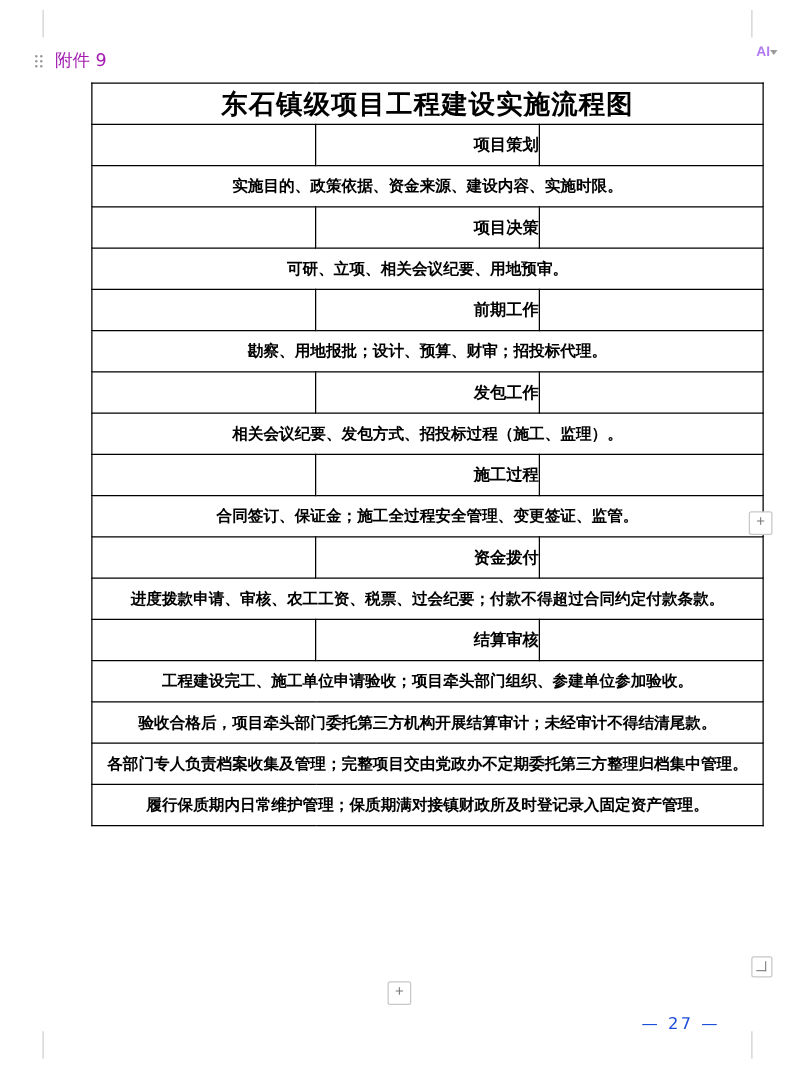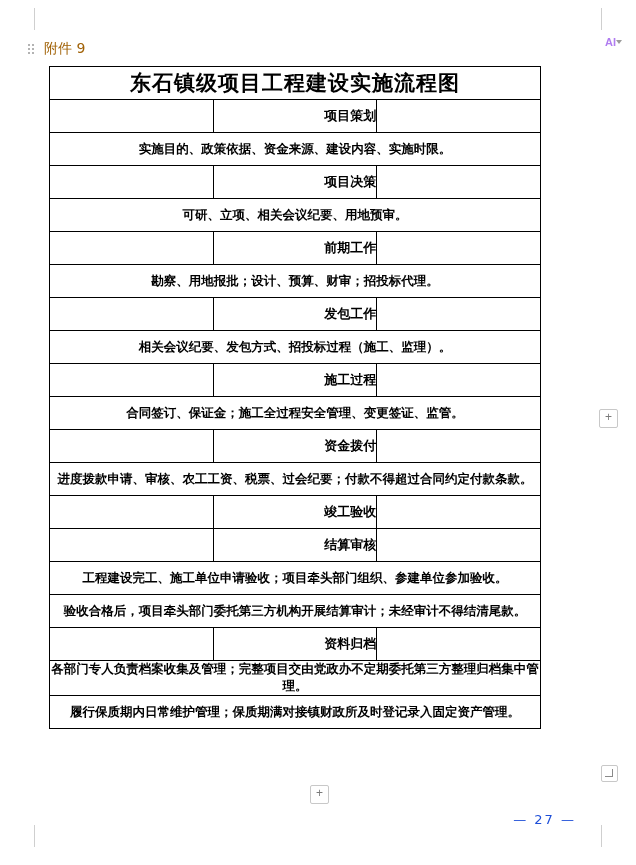--- a/index.html
+++ b/index.html
@@ -49,21 +49,21 @@
     border-left: 3px solid transparent;
     border-right: 3px solid transparent;
     border-top: 4px solid #9b9b9b;
   }
 
   .doc-label {
     position: absolute;
     left: 44px;
     top: 40px;
     font-size: 14px;
-    color: #a16207;
+    color: #a21caf;
     font-family: "DejaVu Sans", sans-serif;
   }
   .grip {
     position: absolute;
     left: 28px;
     top: 44px;
     width: 8px;
     height: 12px;
     display: grid;
     grid-template-columns: 3px 3px;
@@ -79,22 +79,23 @@
   }
 
   .table-wrap {
     position: absolute;
     left: 49px;
     top: 66px;
     width: 538px;
   }
   table.flow {
     border-collapse: collapse;
-    width: 492px;
+    width: 538px;
     table-layout: fixed;
+    margin-left: 24px;
   }
   table.flow td {
     border: 1px solid #000;
     padding: 0;
     height: 32px;
     vertical-align: middle;
     font-family: "DejaVu Sans", sans-serif;
   }
   td.title-cell {
     height: 48px;
@@ -245,41 +246,31 @@
           <td class="stage-left"></td>
           <td class="stage-mid">资金拨付</td>
           <td class="stage-right"></td>
         </tr>
         <tr>
           <td class="detail-cell" colspan="3">进度拨款申请、审核、农工工资、税票、过会纪要；付款不得超过合同约定付款条款。</td>
         </tr>
 
         <tr>
           <td class="stage-left"></td>
-          <td class="stage-mid">竣工验收</td>
-          <td class="stage-right"></td>
-        </tr>
-        <tr>
-          <td class="stage-left"></td>
           <td class="stage-mid">结算审核</td>
           <td class="stage-right"></td>
         </tr>
 
         <tr>
           <td class="detail-cell" colspan="3">工程建设完工、施工单位申请验收；项目牵头部门组织、参建单位参加验收。</td>
         </tr>
         <tr>
           <td class="detail-cell" colspan="3">验收合格后，项目牵头部门委托第三方机构开展结算审计；未经审计不得结清尾款。</td>
         </tr>
 
-        <tr>
-          <td class="stage-left"></td>
-          <td class="stage-mid">资料归档</td>
-          <td class="stage-right"></td>
-        </tr>
         <tr>
           <td class="detail-cell" colspan="3">各部门专人负责档案收集及管理；完整项目交由党政办不定期委托第三方整理归档集中管理。</td>
         </tr>
 
         <tr>
           <td class="detail-cell" colspan="3">履行保质期内日常维护管理；保质期满对接镇财政所及时登记录入固定资产管理。</td>
         </tr>
       </tbody>
     </table>
   </div>

